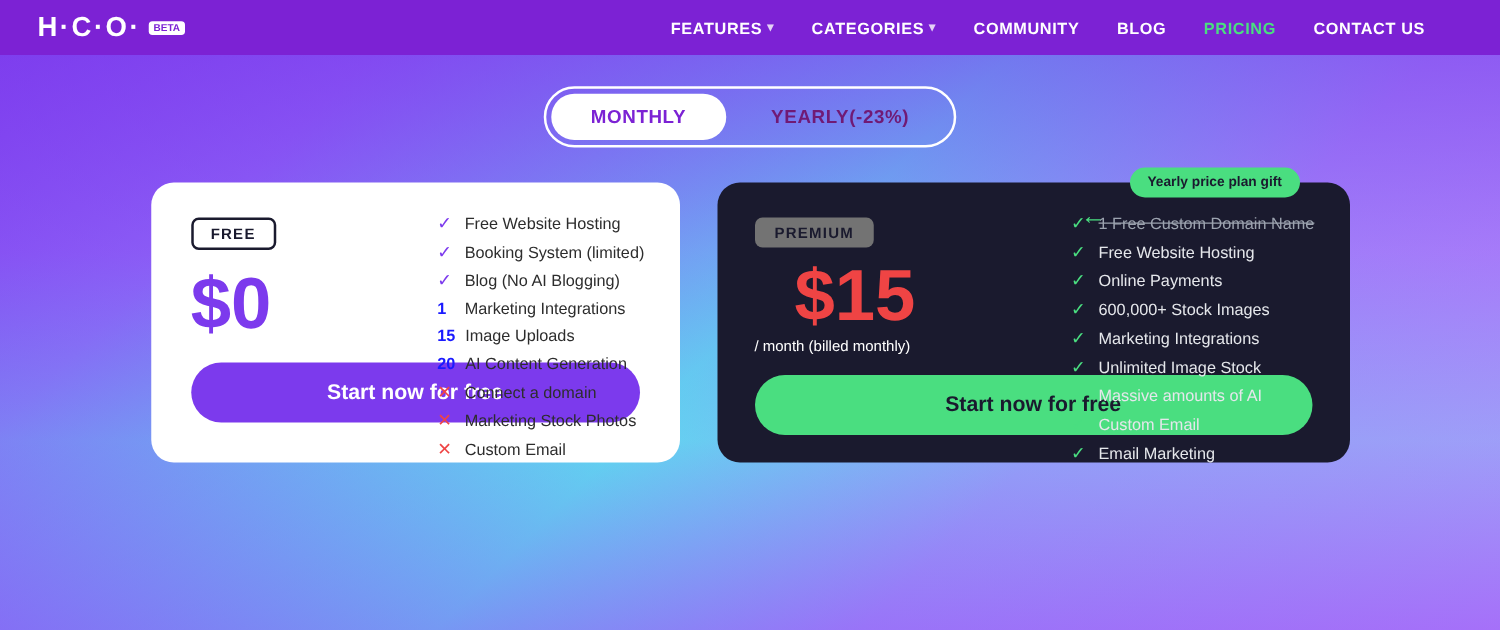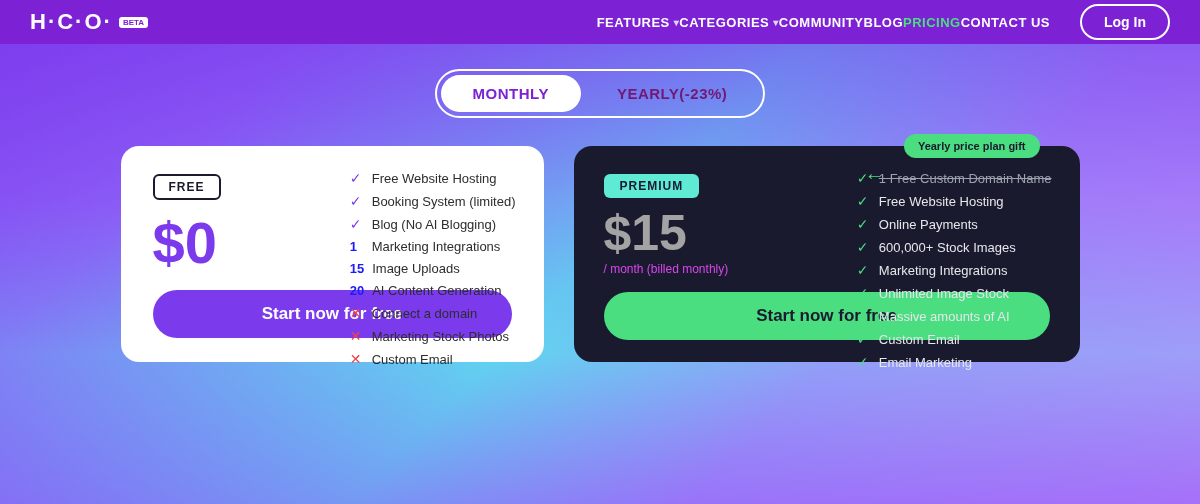--- a/index.html
+++ b/index.html
@@ -56,20 +56,21 @@
       font-weight: 900;
       padding: 1px 4px;
       border-radius: 3px;
       margin-left: 2px;
       vertical-align: super;
     }
 
     .nav-links {
       display: flex;
       align-items: center;
+      gap: 30px;
       margin-left: auto;
       margin-right: 30px;
     }
     .nav-link {
       color: white;
       font-size: 13px;
       font-weight: 600;
       text-transform: uppercase;
       letter-spacing: 0.5px;
       cursor: pointer;
@@ -225,38 +226,39 @@
     
     .premium-card {
       background: #1a1a2e;
       border-radius: 18px;
       padding: 28px 30px 22px;
       width: 506px;
       position: relative;
       flex-shrink: 0;
     }
     .plan-badge-premium {
-      background: #5eead4;
+      background: #737373;
       color: #1a1a2e;
       font-size: 12px;
       font-weight: 900;
       padding: 5px 16px;
       border-radius: 6px;
       display: inline-block;
       letter-spacing: 1px;
       margin-bottom: 10px;
     }
     .plan-price-premium {
-      font-size: 50px;
-      font-weight: 900;
-      color: #a3a3a3;
+      font-size: 58px;
+      font-weight: 900;
+      color: #ef4444;
       line-height: 1;
+      margin-left: 32px;
     }
     .price-sub {
-      color: #d946ef;
+      color: #ffffff;
       font-size: 12px;
       margin-top: 4px;
       margin-bottom: 4px;
     }
 
     .premium-features {
       position: absolute;
       right: 28px;
       top: 24px;
       display: flex;
@@ -342,21 +344,20 @@
       <span>BLOG</span>
     </span>
     <span class="nav-link active">
       <span>PRICING</span>
     </span>
     <span class="nav-link">
       <span>CONTACT US</span>
     </span>
   </div>
 
-  <button class="login-btn">Log In</button>
 </nav>
 
 <div class="main">
 
   <div class="toggle-container">
     <div class="toggle-pill">
       <div class="toggle-option selected">MONTHLY</div>
       <div class="toggle-option unselected">YEARLY(-23%)</div>
     </div>
   </div>

